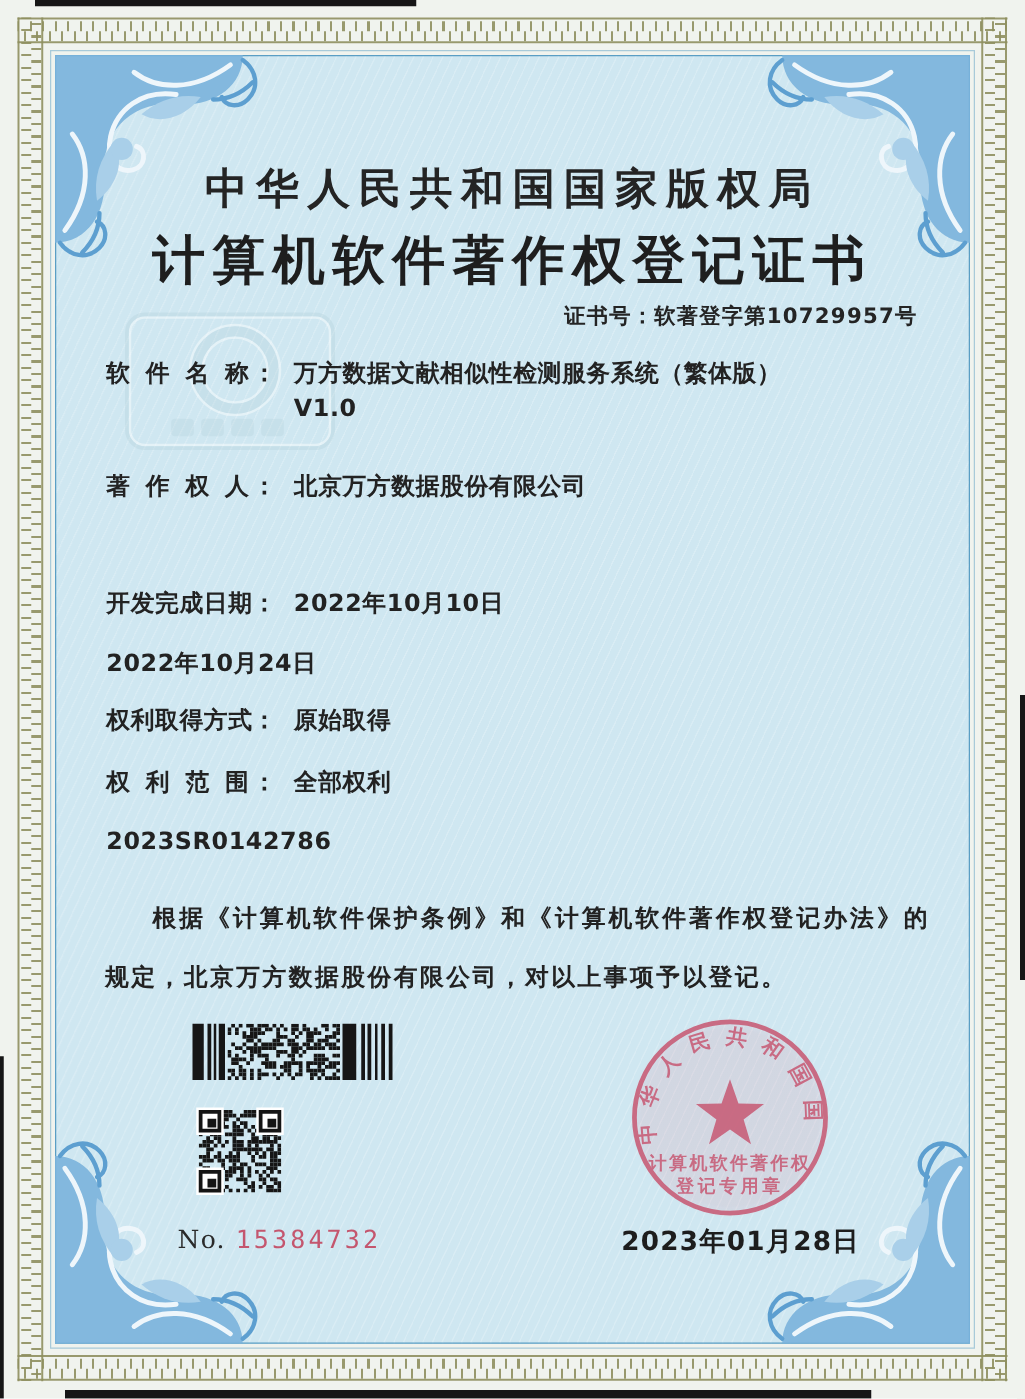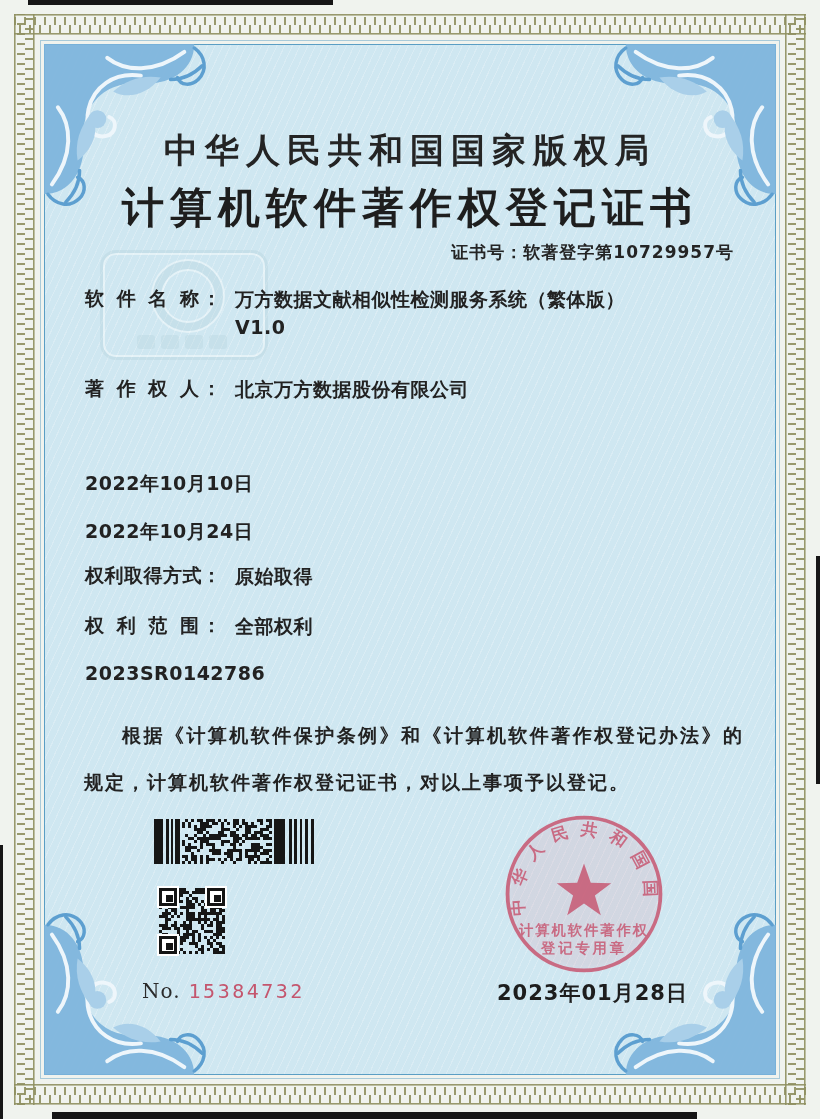--- a/index.html
+++ b/index.html
@@ -195,38 +195,39 @@
     <div class="val">
       <div>万方数据文献相似性检测服务系统（繁体版）</div>
       <div>V1.0</div>
     </div>
   </div>
   <div class="row" style="top:376px;">
     <span class="lbl">著 作 权 人：</span>
     <div class="val">北京万方数据股份有限公司</div>
   </div>
   <div class="row" style="top:470px;">
+    <span class="lbl">开发完成日期：</span>
     <div class="val">2022年10月10日</div>
   </div>
   <div class="row" style="top:518px;">
     <div class="val">2022年10月24日</div>
   </div>
   <div class="row" style="top:613px;">
     <span class="lbl">权 利 范 围：</span>
     <div class="val">全部权利</div>
   </div>
   <div class="row" style="top:563px;">
     <span class="lbl">权利取得方式：</span>
     <div class="val">原始取得</div>
   </div>
   <div class="row" style="top:660px;">
     <div class="val">2023SR0142786</div>
   </div>
 
-  <div class="statement">根据《计算机软件保护条例》和《计算机软件著作权登记办法》的规定，计算机软件著作权登记证书，对以上事项予以登记。</div>
+  <div class="statement">根据《计算机软件保护条例》和《计算机软件著作权登记办法》的规定，北京万方数据股份有限公司，对以上事项予以登记。</div>
 
   <div class="barcode">
     <b style="left:0;width:9px;"></b>
     <b style="left:12px;width:2.5px;"></b>
     <b style="left:16.5px;width:2px;"></b>
     <b style="left:21px;width:5px;"></b>
     <div data-noise="90x45:9:3" style="left:28px;top:0;width:90px;height:45px;">
         <i style="left:3px;top:0px;width:3px;height:3px"></i>
         <i style="left:9px;top:0px;width:3px;height:3px"></i>
         <i style="left:15px;top:0px;width:3px;height:3px"></i>

